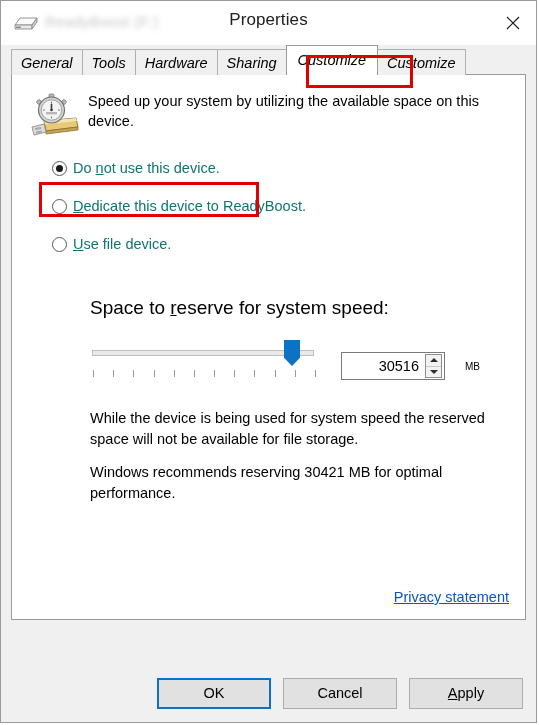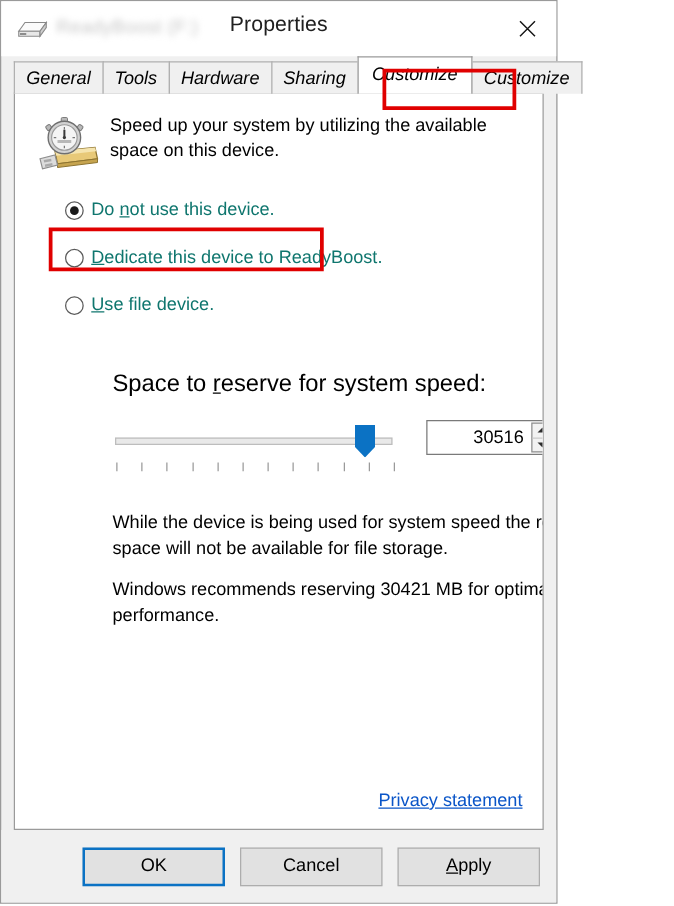--- a/index.html
+++ b/index.html
@@ -11,21 +11,21 @@
     width: 539px;
     height: 725px;
     background: #ffffff;
     font-family: "Liberation Sans", sans-serif;
     -webkit-font-smoothing: antialiased;
     overflow: hidden;
   }
 
   .window {
     position: relative;
-    width: 446px;
+    width: 537px;
     height: 723px;
     border: 1px solid #9a9a9a;
     background: #f0f0f0;
     box-sizing: border-box;
     display: flex;
     flex-direction: column;
   }
 
   
   .titlebar {
@@ -241,21 +241,21 @@
     width: 1px;
     height: 7px;
     background: #9a9a9a;
     display: block;
   }
 
   
   .spin-wrap {
     position: absolute;
     left: 329px;
-    top: 261px;
+    top: 277px;
     display: flex;
     align-items: stretch;
   }
   .spinbox {
     width: 104px;
     height: 28px;
     border: 1px solid #7a7a7a;
     background: #ffffff;
     box-sizing: border-box;
     display: flex;
@@ -328,20 +328,21 @@
   
   .footer {
     flex: 0 0 58px;
     height: 58px;
     display: flex;
     align-items: center;
     justify-content: flex-end;
     padding-right: 13px;
     background: #f0f0f0;
     box-sizing: border-box;
+    margin-top: 44px;
   }
   .btn {
     height: 31px;
     width: 114px;
     margin-left: 12px;
     background: #e1e1e1;
     border: 1px solid #adadad;
     box-sizing: border-box;
     font-size: 14.5px;
     color: #000000;

